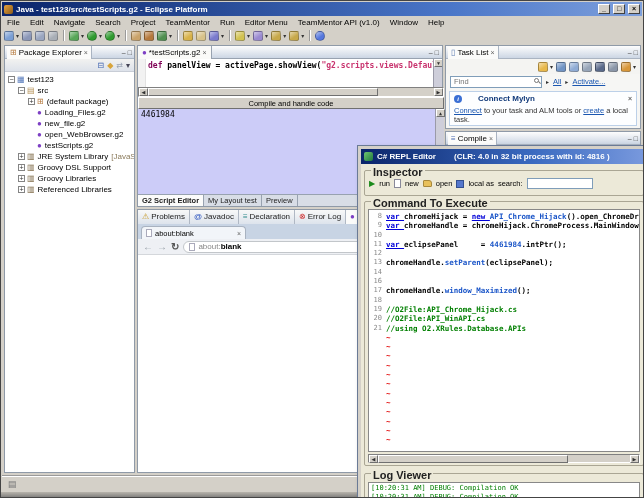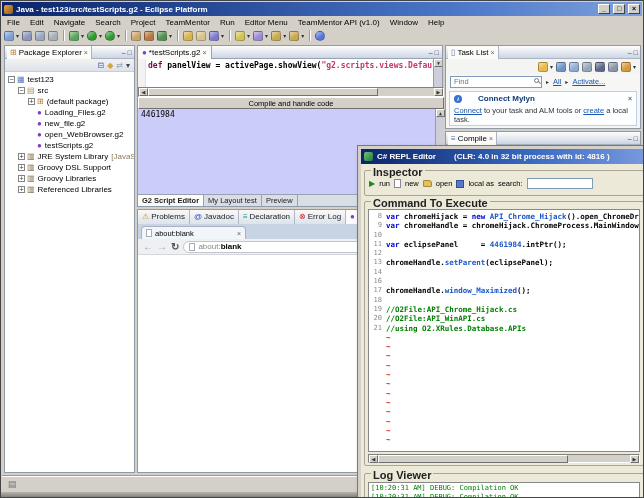--- a/index.html
+++ b/index.html
@@ -55,21 +55,21 @@
              display:flex;align-items:center;}
   .ed-tab{background:#fafaf8;border-right:1px solid #98a2b0;height:13px;display:flex;align-items:center;
           gap:2px;padding:0 4px;font-size:8px;}
   .code-area{position:absolute;left:0;right:0;top:13px;height:28px;background:#fff;overflow:hidden;}
   .gutter{position:absolute;left:0;top:0;bottom:0;width:8px;background:#f2f2f2;border-right:1px solid #e2e2e2;}
   .ed-lines{position:absolute;left:10px;top:2px;right:10px;font-family:"DejaVu Sans Mono",monospace;
             font-size:8px;font-weight:bold;line-height:10px;}
   .ed-line{white-space:pre;}
   .ed-line.hl{background:#dcebfa;}
   .c-p{color:#000;} .c-kb{color:#7f0055;font-weight:bold;} .c-str{color:#c8336e;}
-  .c-k{color:#0000d8;} .c-ty{color:#1a55c8;} .c-c{color:#007f00;} .c-r{color:#e00000;}
+  .c-k{color:#0000d8;text-decoration:underline;} .c-ty{color:#1a55c8;} .c-c{color:#007f00;} .c-r{color:#e00000;}
 
   .sbar{background:#d4d0c8;border:1px solid;border-color:#808080 #fff #fff #808080;display:flex;align-items:center;}
   .sb-btn{width:9px;height:8px;background:#d4d0c8;border:1px solid;border-color:#fff #707070 #707070 #fff;
           font-size:5px;line-height:6px;text-align:center;color:#333;flex:none;}
   .sb-thumb{height:8px;background:#d4d0c8;border:1px solid;border-color:#fff #707070 #707070 #fff;flex:none;}
   .compile-btn{background:#d4d0c8;border:1px solid;border-color:#fff #707070 #707070 #fff;
                font-size:7.5px;text-align:center;line-height:11px;color:#000;}
   .output{background:#ccccf8;font-family:"DejaVu Sans Mono",monospace;font-size:8px;padding:1px 3px;color:#000;}
   .vsb{position:absolute;right:0;top:0;bottom:0;width:9px;background:#ceceda;border-left:1px solid #9a9aa8;}
   .btabrow{position:absolute;left:0;right:0;bottom:0;height:12px;background:#d8dde6;border-top:1px solid #98a2b0;

